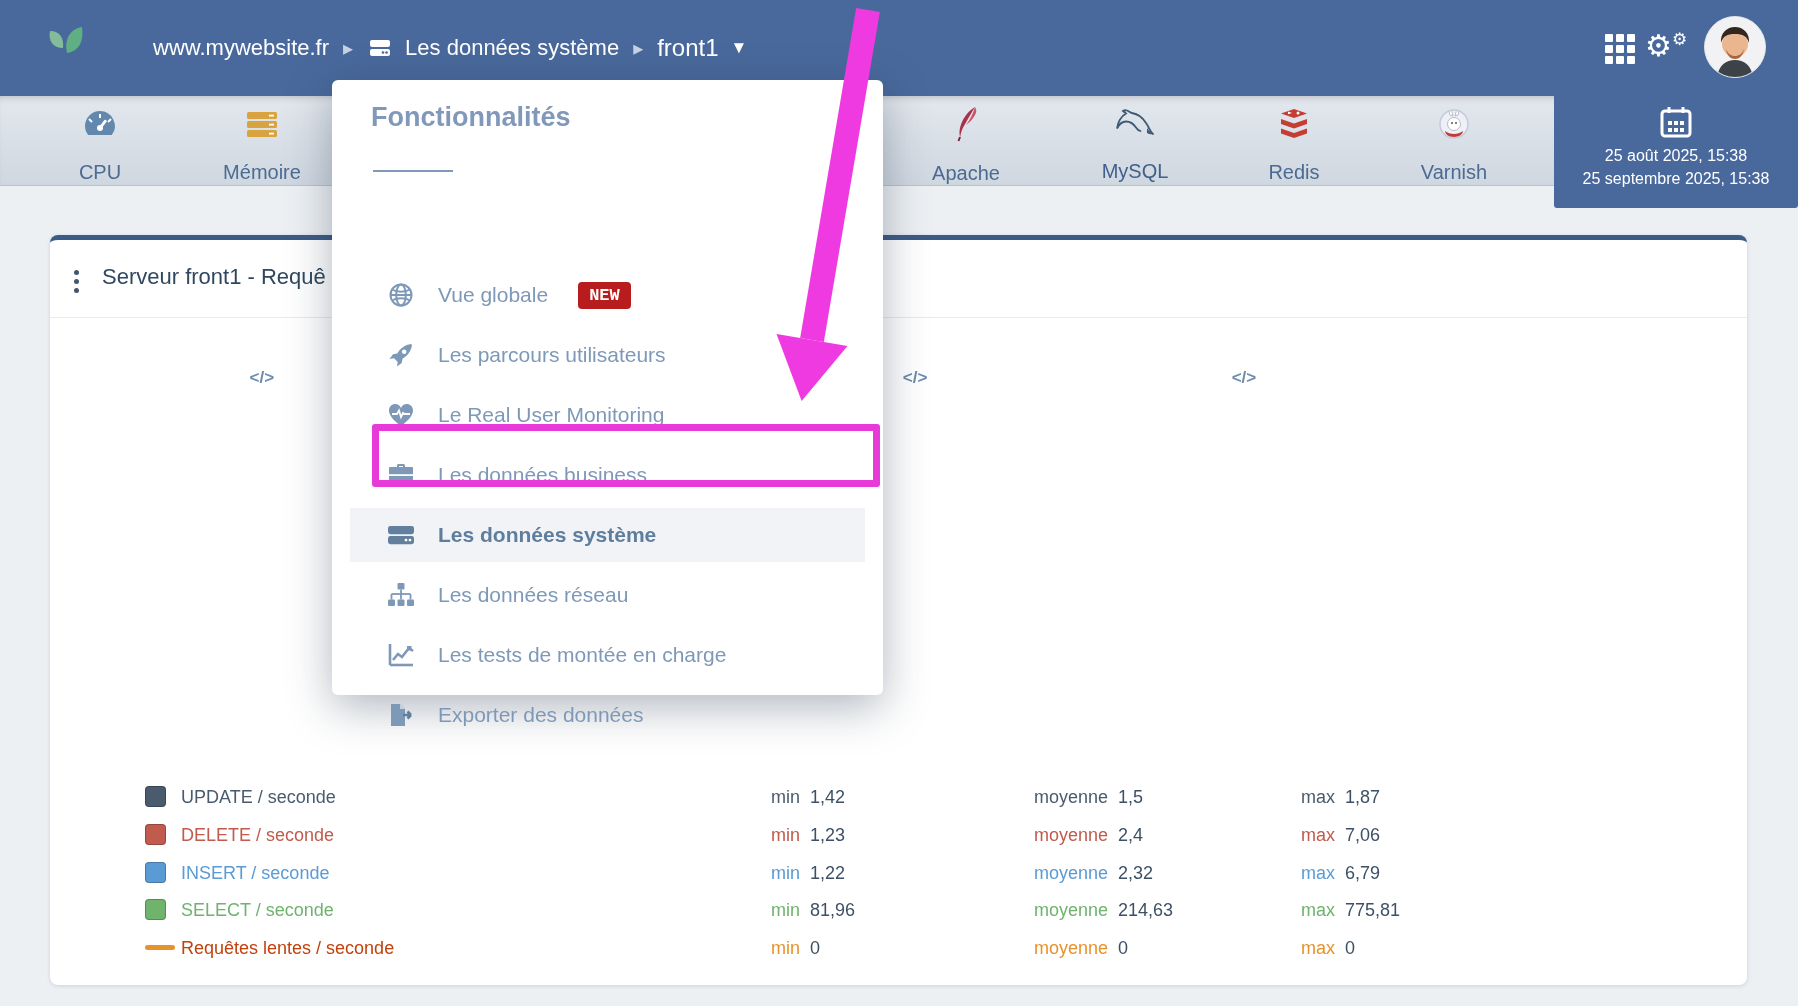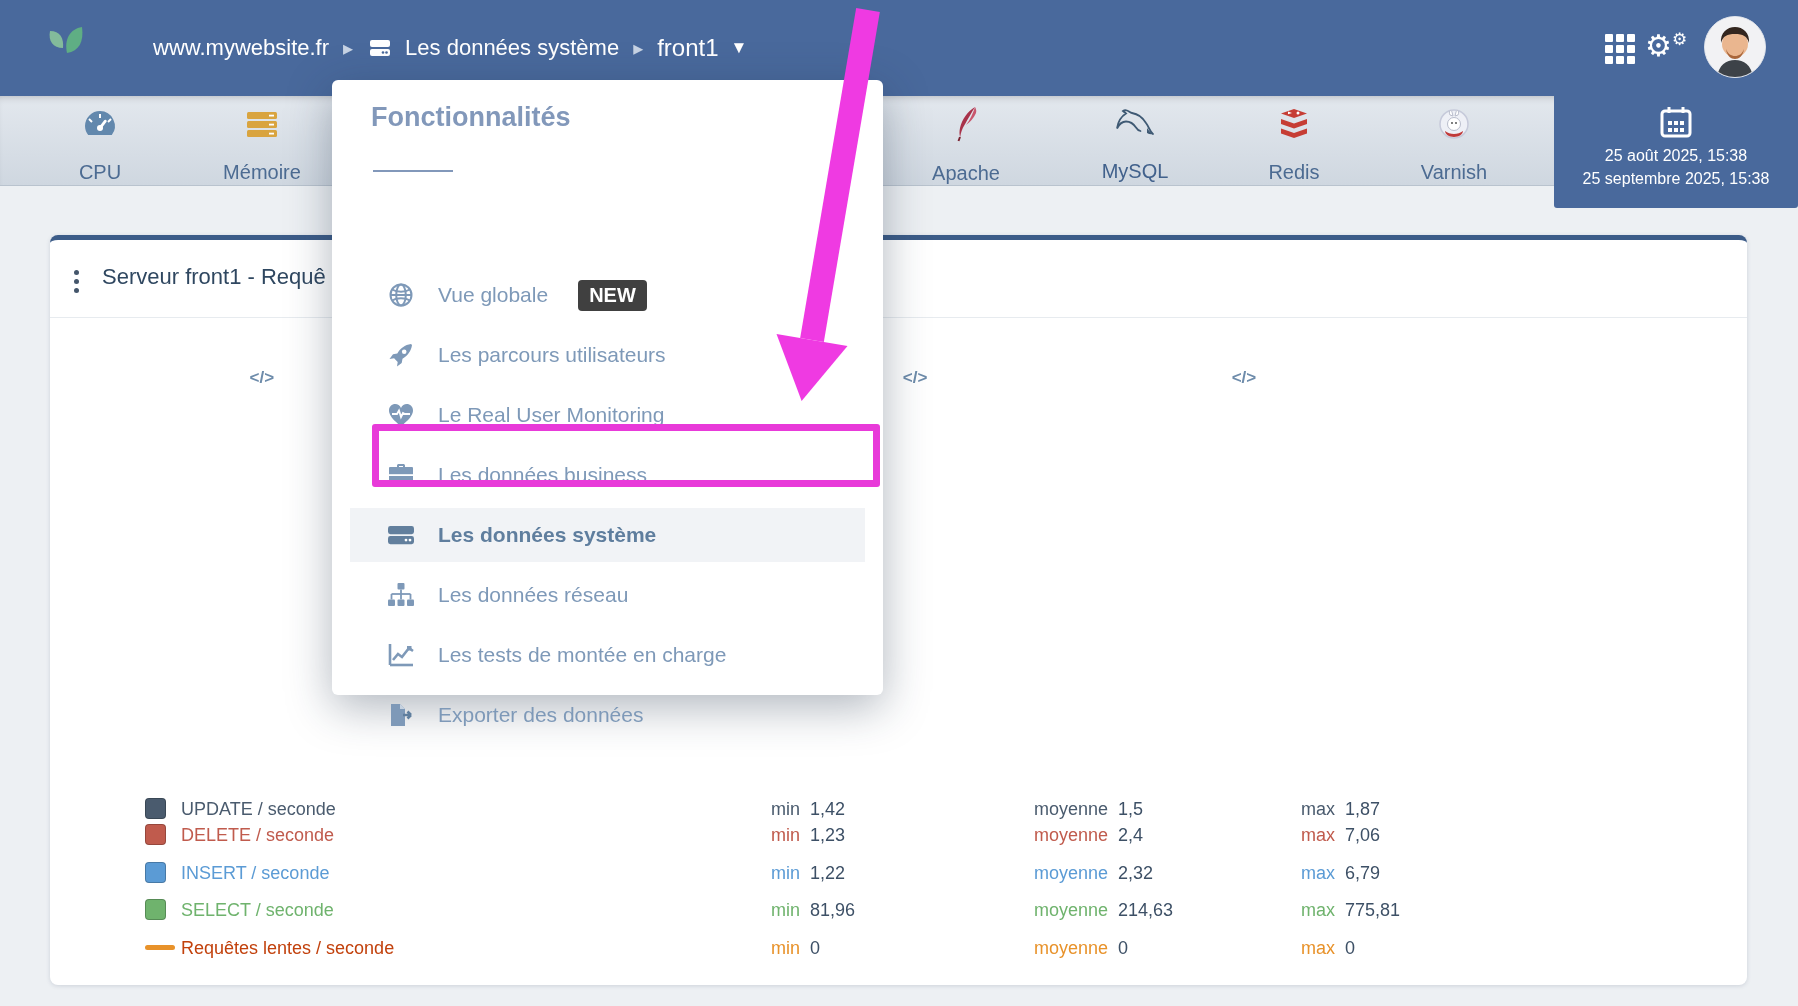--- a/index.html
+++ b/index.html
@@ -49,21 +49,21 @@
   .lrow .cmax{position:absolute;left:1090px;width:100px;top:2px;text-align:right;}
   .lrow .vmax{position:absolute;left:1200px;top:2px;color:#3d5066;}
 
   
   #dropdown{left:332px;top:80px;width:551px;height:615px;background:#fff;border-radius:6px;box-shadow:0 12px 45px rgba(30,45,70,.35);z-index:40;}
   #dd-title{position:absolute;left:39px;top:22px;font-size:27px;font-weight:bold;color:#8298ba;}
   #dd-underline{position:absolute;left:41px;top:90px;width:80px;height:2px;background:#8298ba;}
   .dd-item{position:absolute;left:18px;width:515px;height:54px;display:flex;align-items:center;cursor:pointer;color:#7e99b8;font-size:21px;}
   .dd-item .micon{width:30px;margin-left:36px;margin-right:22px;display:flex;justify-content:center;}
   .dd-item.hl{background:#f1f3f6;color:#5f7e9e;font-weight:bold;}
-  .badge{background:#404040;color:#fff;font-size:20px;font-weight:bold;border-radius:4px;padding:4px 11px;margin-left:30px;}
+  .badge{background:#b91c1c;color:#fff;font-size:17px;font-weight:bold;border-radius:4px;padding:4px 11px;margin-left:30px;font-family:Liberation Mono, monospace;}
   #hlbox{left:372px;top:424px;width:508px;height:63px;border:7px solid #e83ad9;border-radius:3px;z-index:45;pointer-events:none;}
 
   #arrow-svg{left:0;top:0;z-index:50;pointer-events:none;}
   #chart-svg{left:0;top:0;z-index:1;pointer-events:none;}
 </style>
 </head>
 <body>
 
 <div id="stage">
 
@@ -117,21 +117,21 @@
   <section id="panel" class="abs">
     <div id="panel-header">
       <div id="kebab">
           <i></i>
           <i></i>
           <i></i>
         </div>
       <div id="panel-title">Serveur front1 - Requê</div>
     </div>
     <div id="legend">
-        <div class="lrow" style="top: 557px;">
+        <div class="lrow" style="top: 545px;">
           <span class="sw" style="background: rgb(74, 91, 110);"></span>
           <span class="lbl" style="color: rgb(74, 91, 110);">UPDATE / seconde</span>
           <span class="cmin" style="color: rgb(74, 91, 110);">min</span>
           <span class="vmin">1,42</span>
           <span class="cavg" style="color: rgb(74, 91, 110);">moyenne</span>
           <span class="vavg">1,5</span>
           <span class="cmax" style="color: rgb(74, 91, 110);">max</span>
           <span class="vmax">1,87</span>
         </div>
         <div class="lrow" style="top: 583px;">

